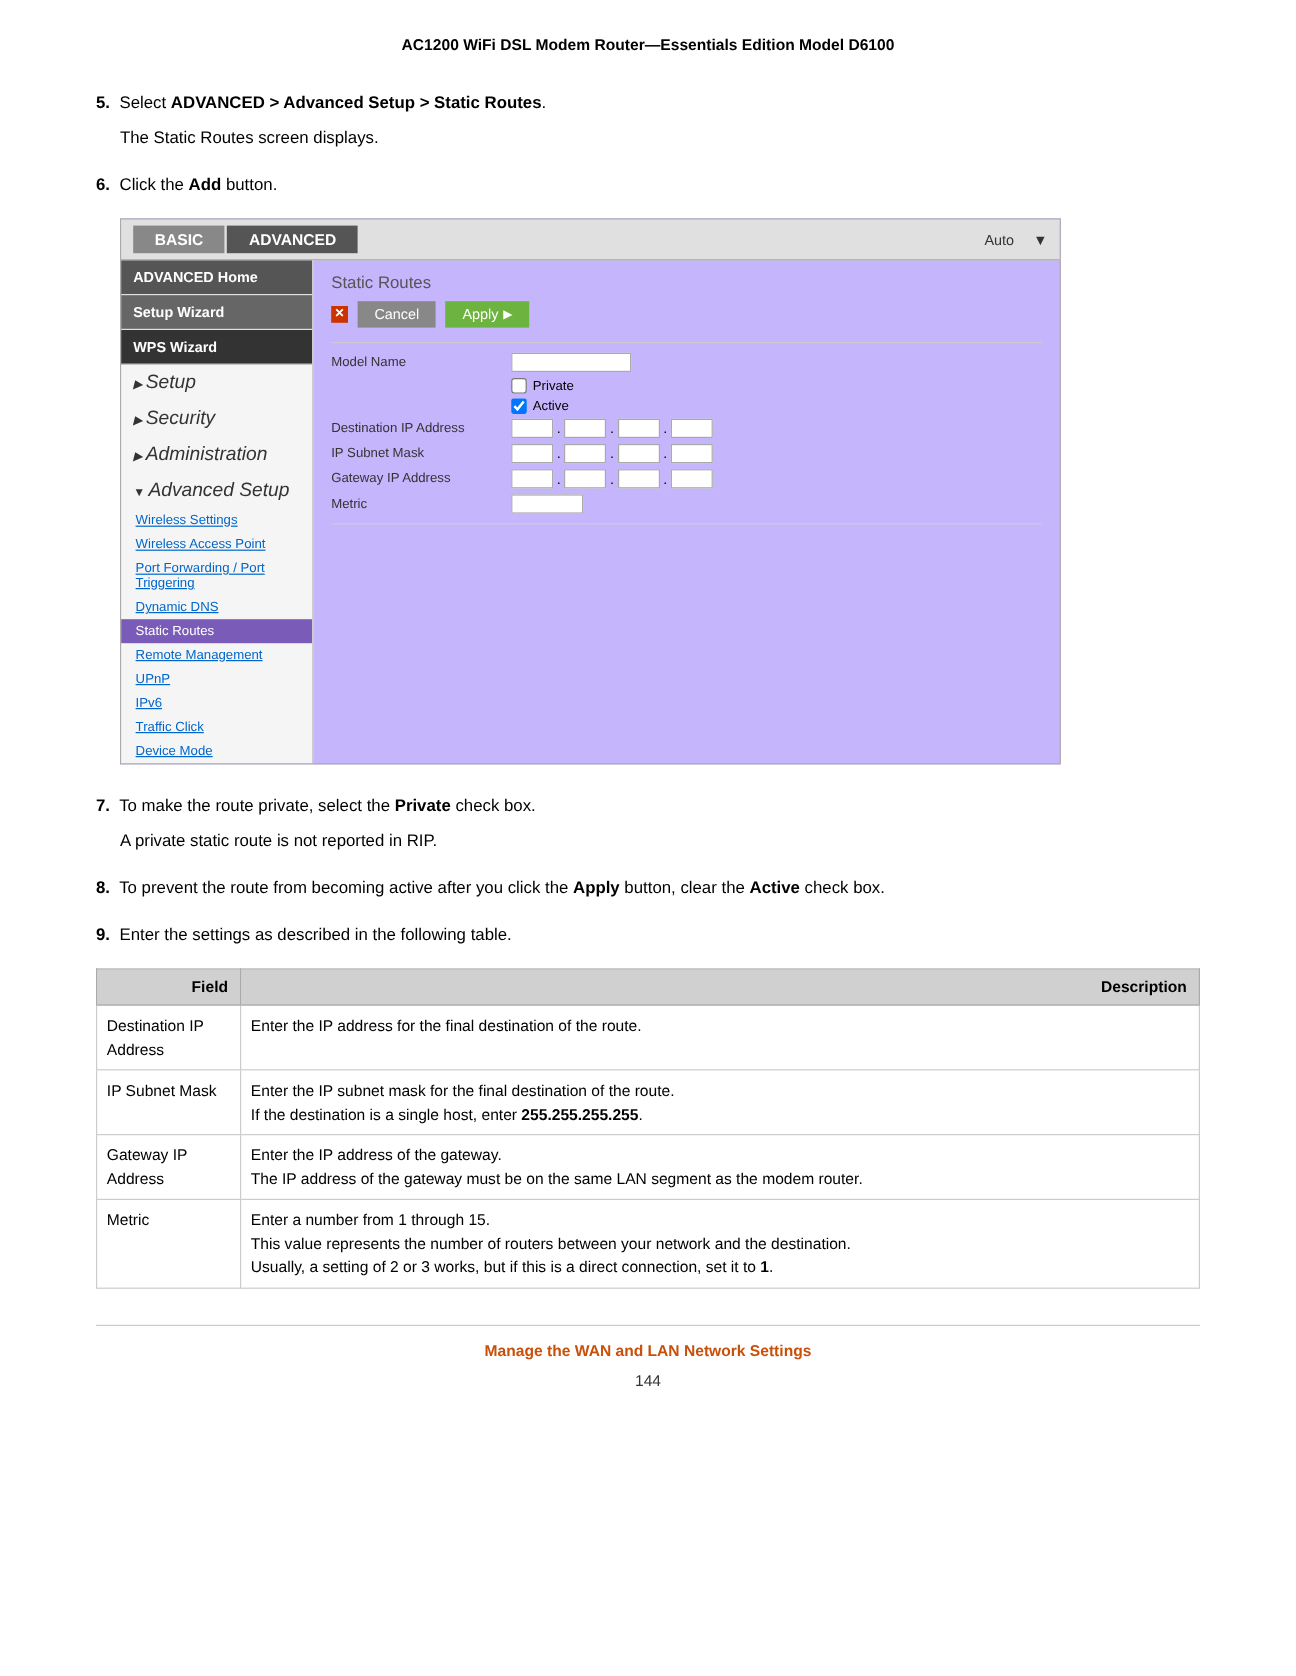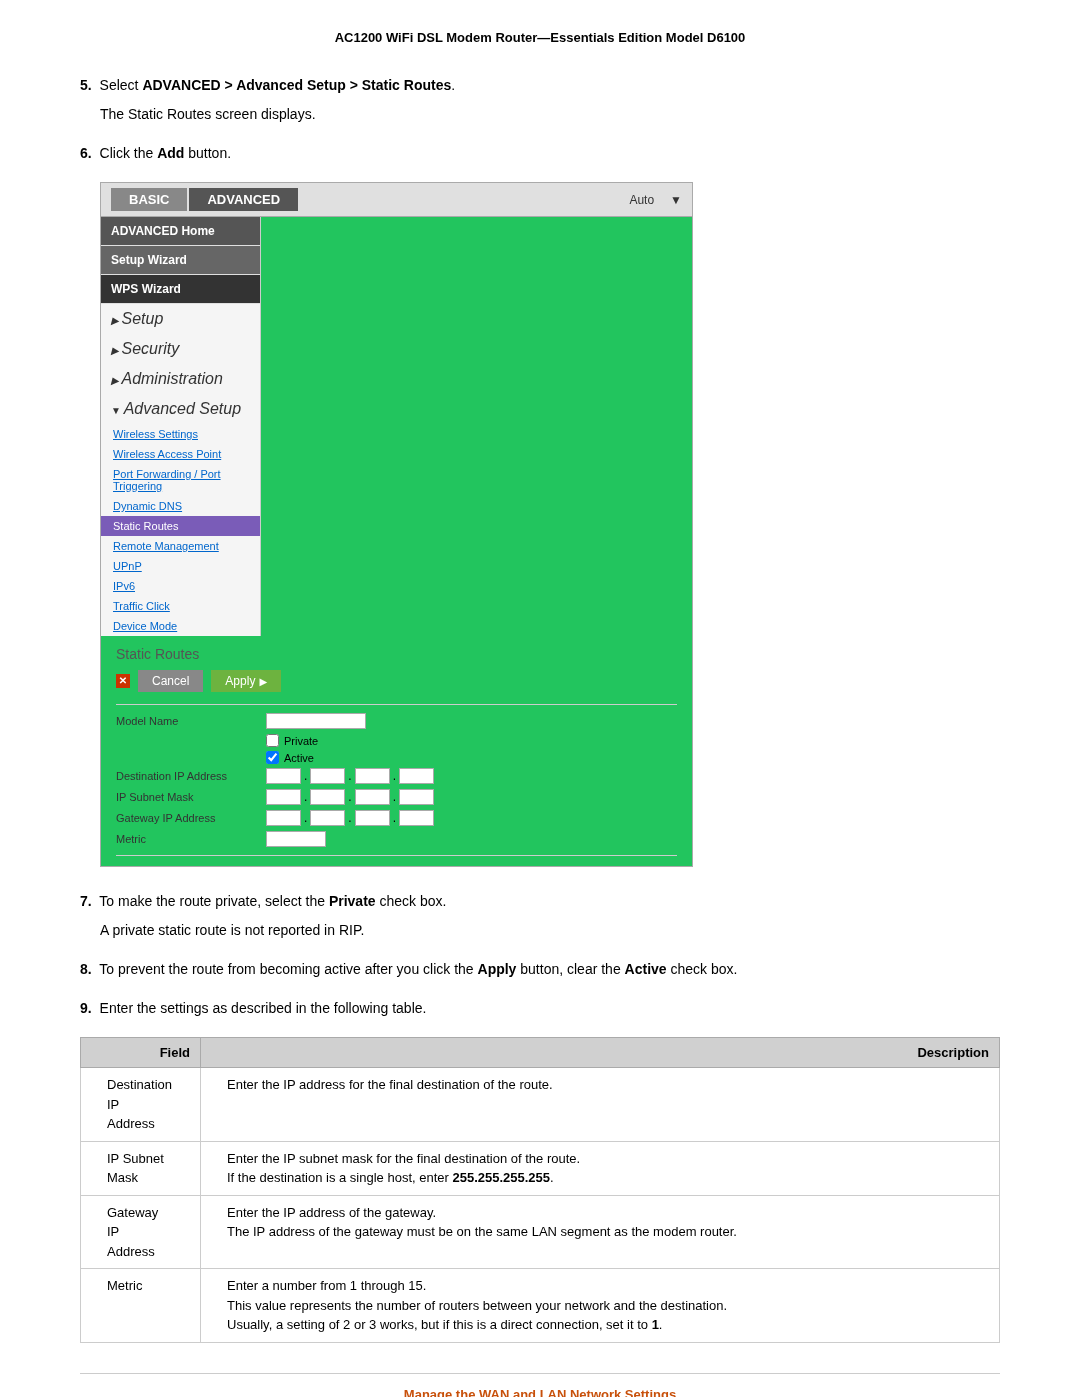--- a/index.html
+++ b/index.html
@@ -33,22 +33,22 @@
     .sub-text {
       margin-left: 20px;
       margin-bottom: 10px;
       line-height: 1.5;
     }
 
     
     .router-ui {
       border: 1px solid #aaa;
       margin: 16px 0 24px 20px;
-      width: 593px;
-      background: #22c55e;
+      width: 784px;
+      background: #c4b5fd;
       font-size: 12px;
     }
 
     .router-topbar {
       background: #e0e0e0;
       display: flex;
       align-items: center;
       padding: 5px 10px;
       border-bottom: 1px solid #aaa;
     }
@@ -74,21 +74,20 @@
       margin-left: auto;
       font-size: 12px;
       color: #333;
       display: flex;
       align-items: center;
       gap: 16px;
     }
 
     .router-body {
       display: flex;
-      flex-direction: column;
     }
 
     .router-sidebar {
       width: 160px;
       background: #f5f5f5;
       border-right: 1px solid #ccc;
       flex-shrink: 0;
     }
 
     .sidebar-item {
@@ -255,21 +254,21 @@
 
     .settings-table th {
       background: #d0d0d0;
       padding: 7px 10px;
       text-align: right;
       font-weight: bold;
       border: 1px solid #aaa;
     }
 
     .settings-table td {
-      padding: 7px 26px;
+      padding: 7px 8px;
       border: 1px solid #ccc;
       vertical-align: top;
       line-height: 1.5;
       margin-top: 44px;
     }
 
     .settings-table tr:first-child td {
       
     }
 

